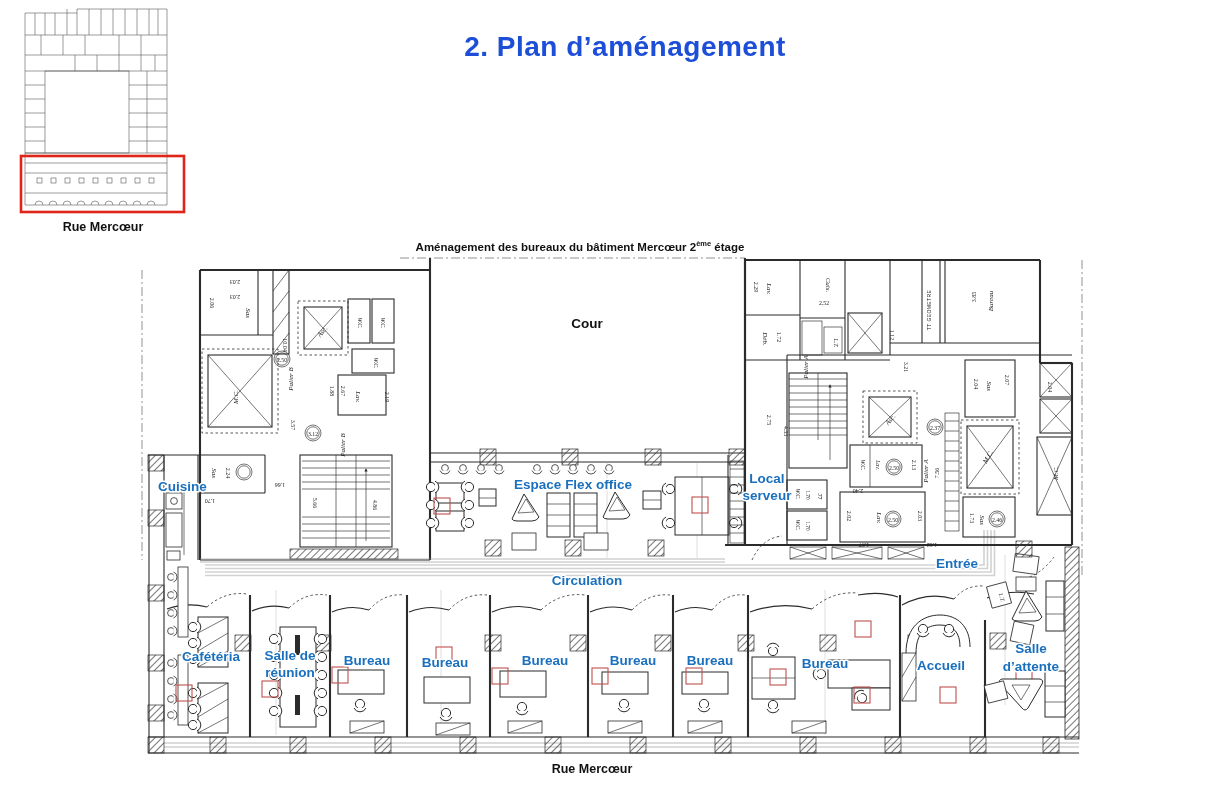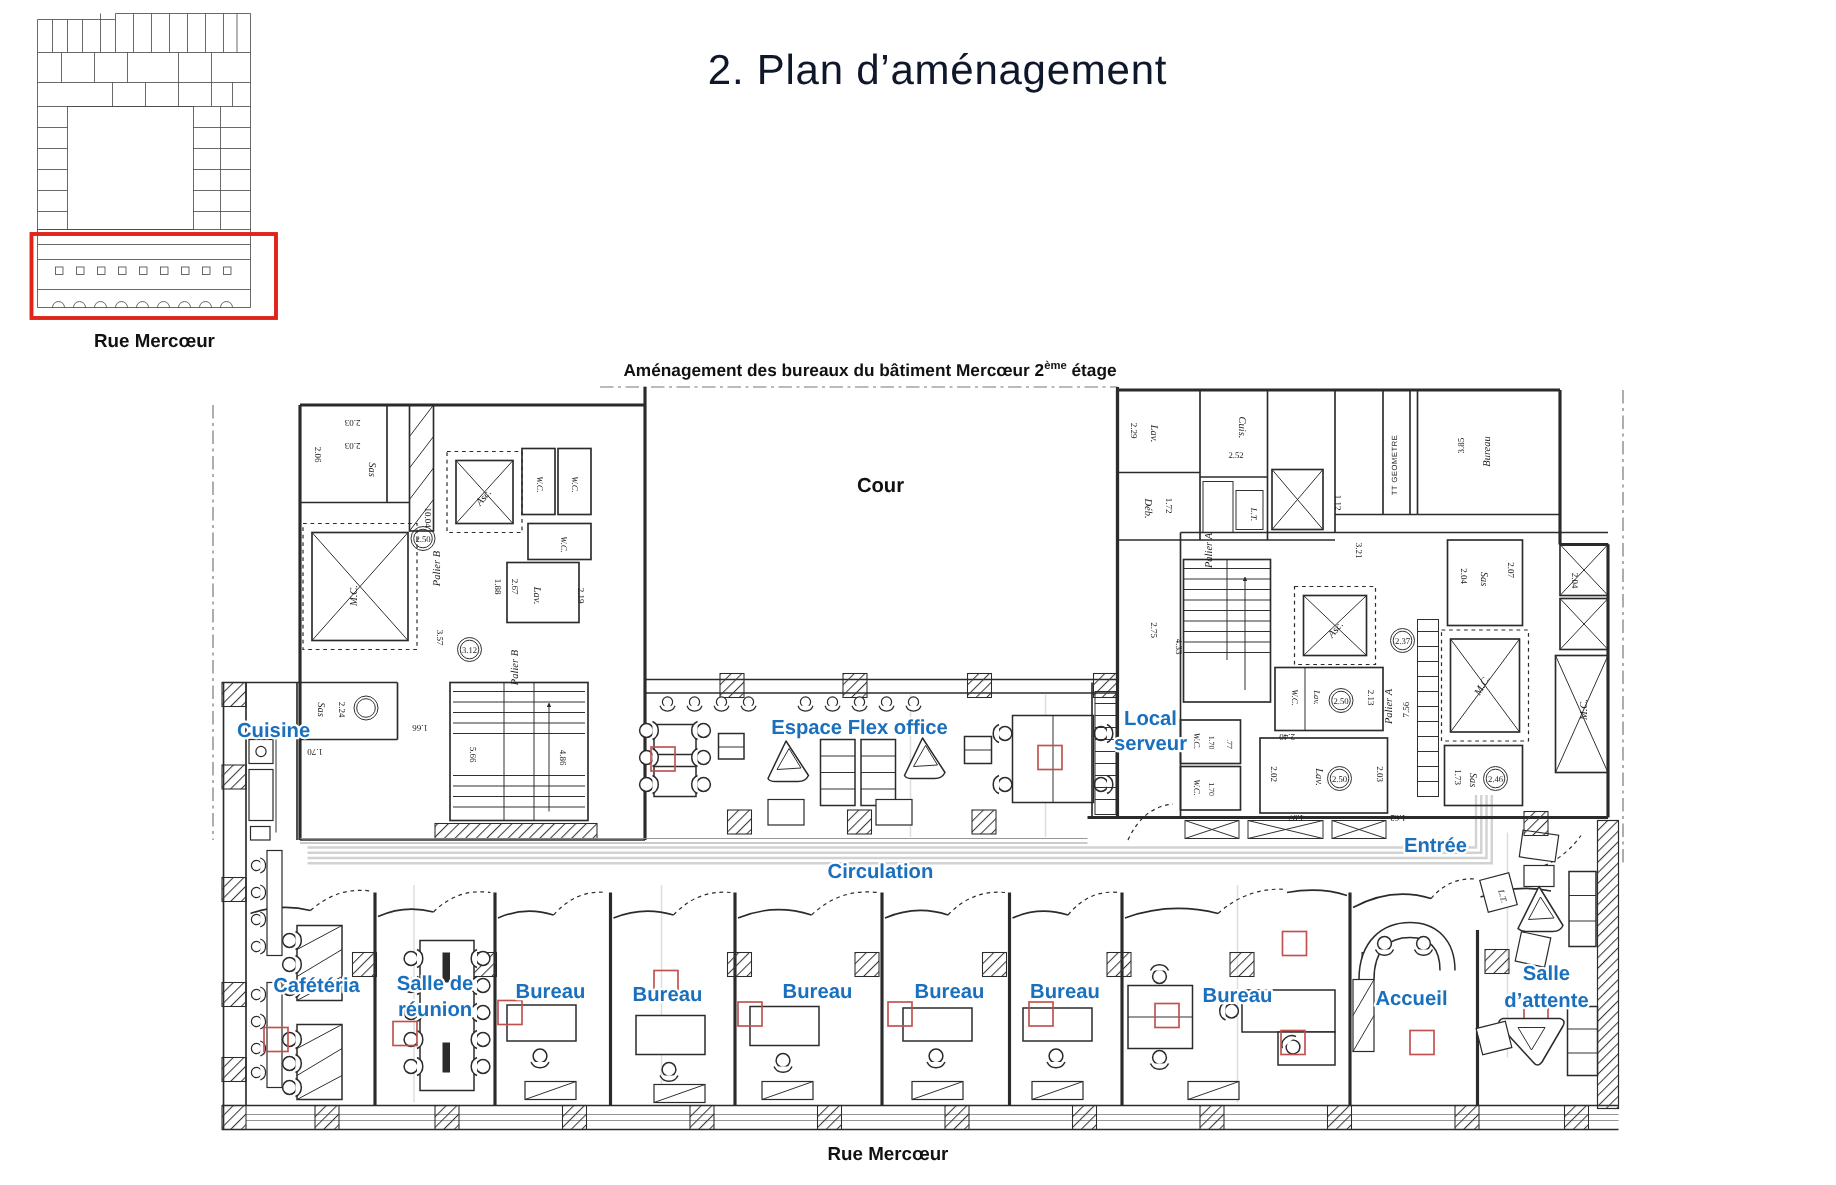--- a/index.html
+++ b/index.html
@@ -1,20 +1,20 @@
 <!DOCTYPE html>
 <html><head>
 <meta charset="utf-8">
 <style>
   html,body{margin:0;padding:0;background:#fff;}
   body{width:1224px;height:790px;position:relative;overflow:hidden;
        font-family:"Liberation Sans", sans-serif;
        --accent:#1a70bd; --marker:#c0504d; --ovred:#df241a;}
   .title{position:absolute;left:400px;top:12px;width:450px;text-align:center;
-         font-size:28px;font-weight:400;color:#0f172a;letter-spacing:.5px;}
+         font-size:28px;font-weight:700;color:#1d4ed8;letter-spacing:.5px;}
   .caption{position:absolute;left:380px;top:239px;width:400px;text-align:center;
            font-size:11.5px;font-weight:bold;color:#111;}
   .caption sup{font-size:7.5px;}
   .ov-street{position:absolute;left:15px;top:220px;width:176px;text-align:center;
              font-size:12.5px;font-weight:bold;color:#111;}
   .street-bottom{position:absolute;left:482px;top:762px;width:220px;text-align:center;
                  font-size:12.5px;font-weight:bold;color:#111;}
   svg{position:absolute;}
   #ovmap{left:15px;top:5px;}
   #mainplan{left:140px;top:255px;}

